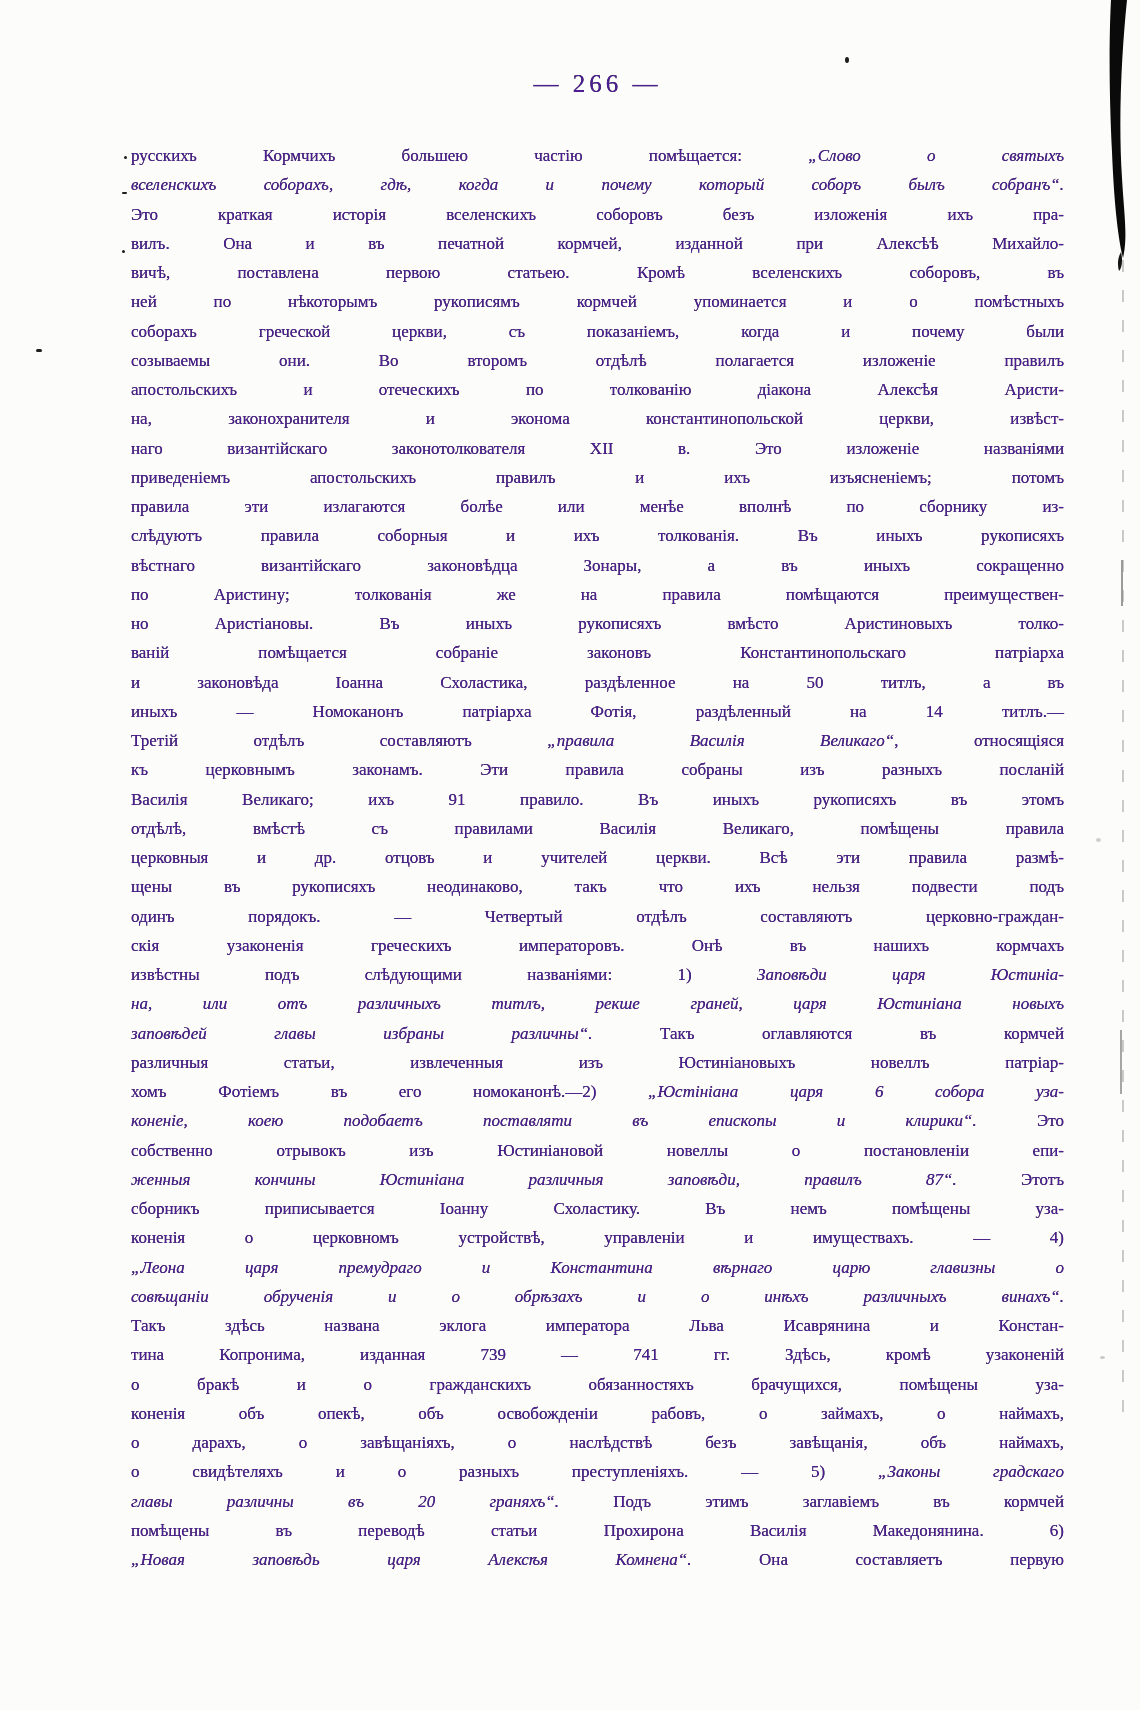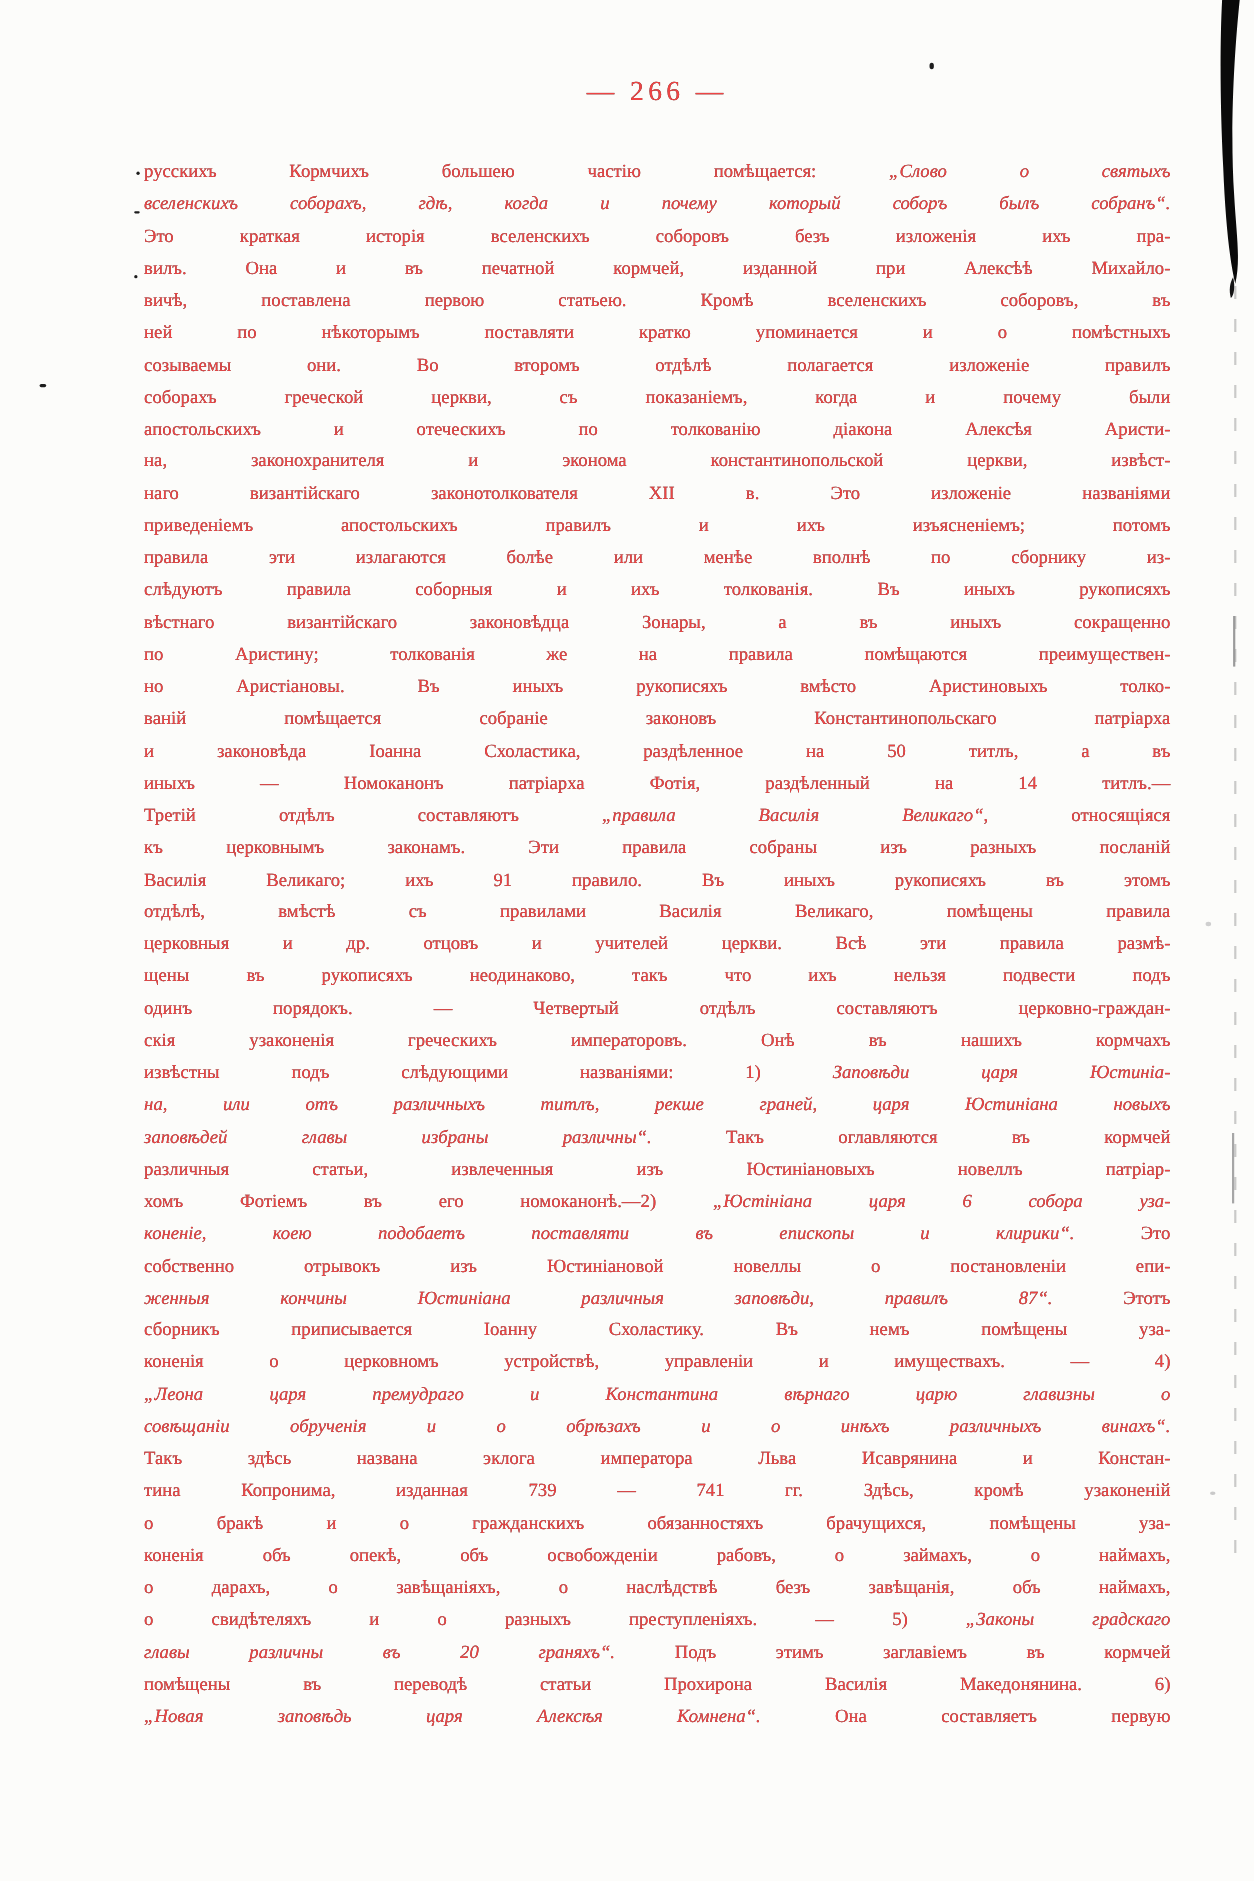--- a/index.html
+++ b/index.html
@@ -1,21 +1,21 @@
 <!DOCTYPE html>
 <html><head>
 <meta charset="utf-8">
 <style>
   html,body{margin:0;padding:0;}
   body{width:1140px;height:1710px;background:#ffffff;}
   .page{
     position:relative;width:1140px;height:1710px;overflow:hidden;
     background:#fcfcfa;
     font-family:"Liberation Serif","DejaVu Serif",serif;
-    color:#ef4444;
+    color:#4c1d95;
   }
   .page-number{
     position:absolute;top:70px;left:131px;width:933px;
     text-align:center;font-size:25px;letter-spacing:4px;
     text-shadow:0 0 .6px rgba(20,20,20,.9);
   }
   .text-block{
     position:absolute;top:141px;left:131px;width:933px;
     font-size:17px;line-height:29.25px;
     text-shadow:0 0 .6px rgba(20,20,20,.85);
@@ -49,23 +49,23 @@
 <div class="page">
 
   <div class="page-number">— 266 —</div>
 
   <div class="text-block">
       <div class="line"><span>русскихъ Кормчихъ большею частію помѣщается: </span><span class="it">„Слово о святыхъ</span></div>
       <div class="line"><span class="it">вселенскихъ соборахъ, гдѣ, когда и почему который соборъ былъ собранъ“.</span></div>
       <div class="line"><span>Это краткая исторія вселенскихъ соборовъ безъ изложенія ихъ пра-</span></div>
       <div class="line"><span>вилъ. Она и въ печатной кормчей, изданной при Алексѣѣ Михайло-</span></div>
       <div class="line"><span>вичѣ, поставлена первою статьею. Кромѣ вселенскихъ соборовъ, въ</span></div>
-      <div class="line"><span>ней по нѣкоторымъ поставляти кратко упоминается и о помѣстныхъ</span></div>
+      <div class="line"><span>ней по нѣкоторымъ рукописямъ кормчей упоминается и о помѣстныхъ</span></div>
+      <div class="line"><span>соборахъ греческой церкви, съ показаніемъ, когда и почему были</span></div>
       <div class="line"><span>созываемы они. Во второмъ отдѣлѣ полагается изложеніе правилъ</span></div>
-      <div class="line"><span>соборахъ греческой церкви, съ показаніемъ, когда и почему были</span></div>
       <div class="line"><span>апостольскихъ и отеческихъ по толкованію діакона Алексѣя Аристи-</span></div>
       <div class="line"><span>на, законохранителя и эконома константинопольской церкви, извѣст-</span></div>
       <div class="line"><span>наго византійскаго законотолкователя XII в. Это изложеніе названіями</span></div>
       <div class="line"><span>приведеніемъ апостольскихъ правилъ и ихъ изъясненіемъ; потомъ</span></div>
       <div class="line"><span>правила эти излагаются болѣе или менѣе вполнѣ по сборнику из-</span></div>
       <div class="line"><span>слѣдуютъ правила соборныя и ихъ толкованія. Въ иныхъ рукописяхъ</span></div>
       <div class="line"><span>вѣстнаго византійскаго законовѣдца Зонары, а въ иныхъ сокращенно</span></div>
       <div class="line"><span>по Аристину; толкованія же на правила помѣщаются преимуществен-</span></div>
       <div class="line"><span>но Аристіановы. Въ иныхъ рукописяхъ вмѣсто Аристиновыхъ толко-</span></div>
       <div class="line"><span>ваній помѣщается собраніе законовъ Константинопольскаго патріарха</span></div>

